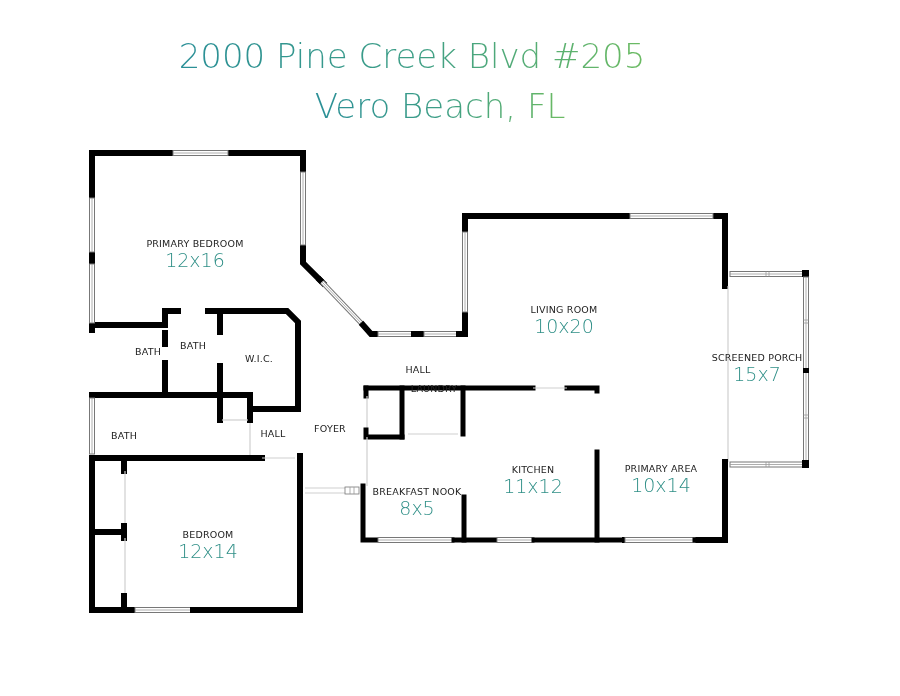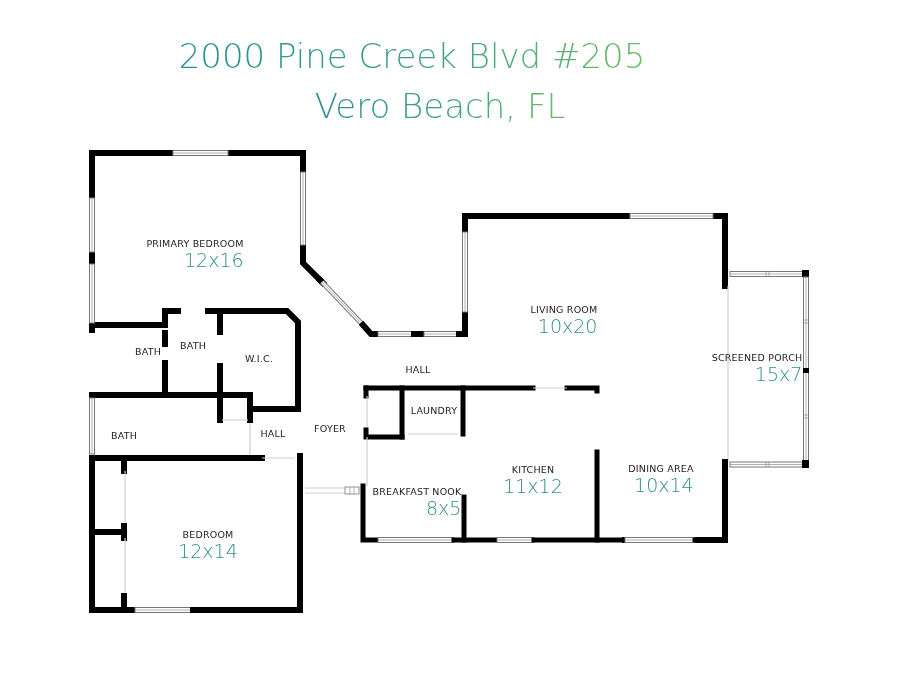--- a/index.html
+++ b/index.html
@@ -4,21 +4,21 @@
   <style>
     html, body { margin: 0; padding: 0; background: #ffffff; }
     body { width: 900px; height: 696px; position: relative; overflow: hidden; font-family: "DejaVu Sans", sans-serif; }
     .title { position: absolute; left: 0; width: 824px; text-align: center; font-family: "DejaVu Sans", sans-serif; font-weight: 300; letter-spacing: 0px; }
     .title1 { top: 36px; font-size: 34px; color: #3a9a8a; }
     .title2 { top: 86px; font-size: 34px; color: #3f9f86; margin-left: 28px; }
     .t-grad { background: linear-gradient(90deg, #2a8f97 0%, #3d9e86 50%, #6cbb63 100%); -webkit-background-clip: text; background-clip: text; color: transparent; }
     svg.plan { position: absolute; left: 0; top: 0; }
     .lbl { position: absolute; transform: translate(-50%, -50%); text-align: center; white-space: nowrap; }
     .name { font-size: 9.5px; color: #222; letter-spacing: 0.2px; font-family: "DejaVu Sans", sans-serif; }
-    .dim { font-size: 19px; color: #2f8f87; font-family: "DejaVu Sans", sans-serif; font-weight: 300; line-height: 22px; text-align: right; }
+    .dim { font-size: 19px; color: #2f8f87; font-family: "DejaVu Sans", sans-serif; font-weight: 300; line-height: 22px; }
   </style>
 </head>
 <body>
 
 <div class="title title1"><span class="t-grad">2000 Pine Creek Blvd #205</span></div>
 <div class="title title2"><span class="t-grad">Vero Beach, FL</span></div>
 
 <svg class="plan" width="900" height="696" viewBox="0 0 900 696" xmlns="http://www.w3.org/2000/svg">
   <defs>
     <style>
@@ -188,31 +188,31 @@
 </div>
 <div class="lbl" style="left:273px; top:433px;">
   <div class="name">HALL</div>
 </div>
 <div class="lbl" style="left:418px; top:369px;">
   <div class="name">HALL</div>
 </div>
 <div class="lbl" style="left:330px; top:428px;">
   <div class="name">FOYER</div>
 </div>
-<div class="lbl" style="left:434px; top:410px;">
+<div class="lbl" style="left:434px; top:388px;">
   <div class="name">LAUNDRY</div>
 </div>
 <div class="lbl" style="left:417px; top:502px;">
   <div class="name">BREAKFAST NOOK</div>
   <div class="dim">8x5</div>
 </div>
 <div class="lbl" style="left:533px; top:480px;">
   <div class="name">KITCHEN</div>
   <div class="dim">11x12</div>
 </div>
 <div class="lbl" style="left:661px; top:479px;">
-  <div class="name">DINING AREA</div>
+  <div class="name">PRIMARY AREA</div>
   <div class="dim">10x14</div>
 </div>
 <div class="lbl" style="left:208px; top:545px;">
   <div class="name">BEDROOM</div>
   <div class="dim">12x14</div>
 </div>
 
 </body></html>

